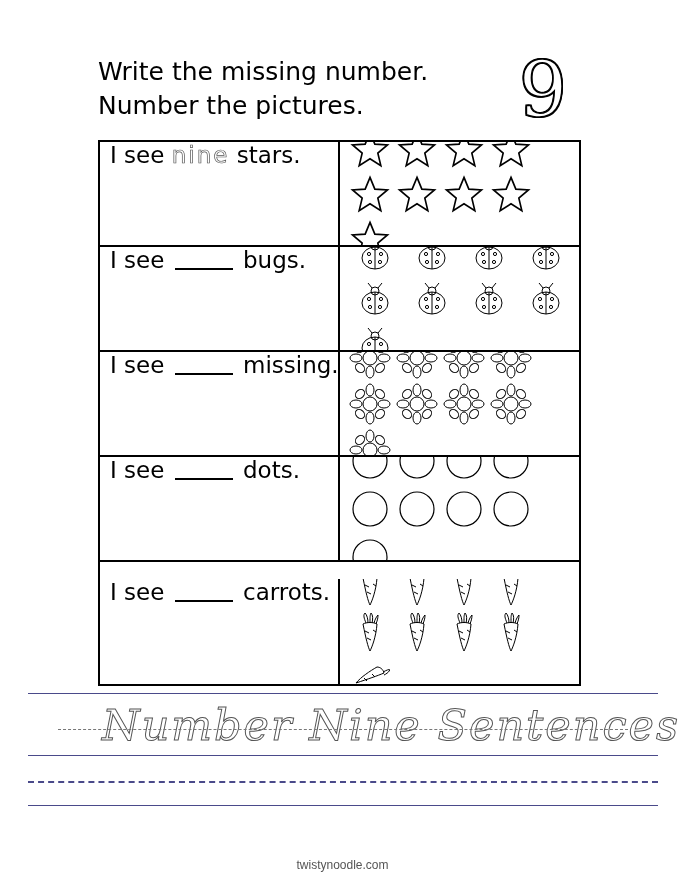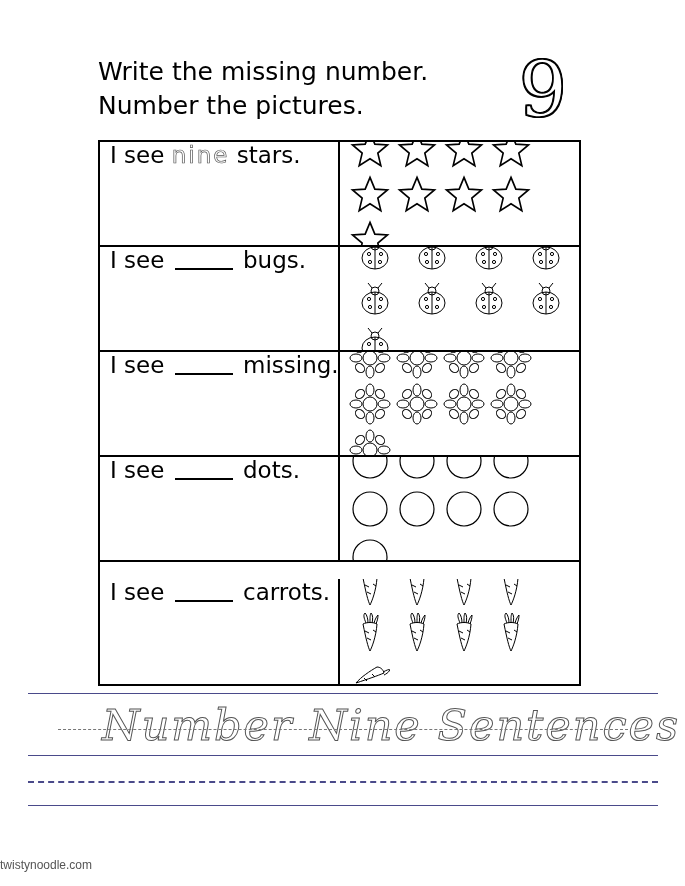--- a/index.html
+++ b/index.html
@@ -183,20 +183,21 @@
     width: 570px;
     border-top: 1px dashed #777;
   }
 
   
   .footer {
     position: absolute;
     left: 0;
     top: 858px;
     width: 685px;
+    text-align: center;
     font-size: 12px;
     color: #555;
     font-family: "Liberation Sans", sans-serif;
   }
 </style>
 </head>
 <body>
 
 <div class="sheet">
 

